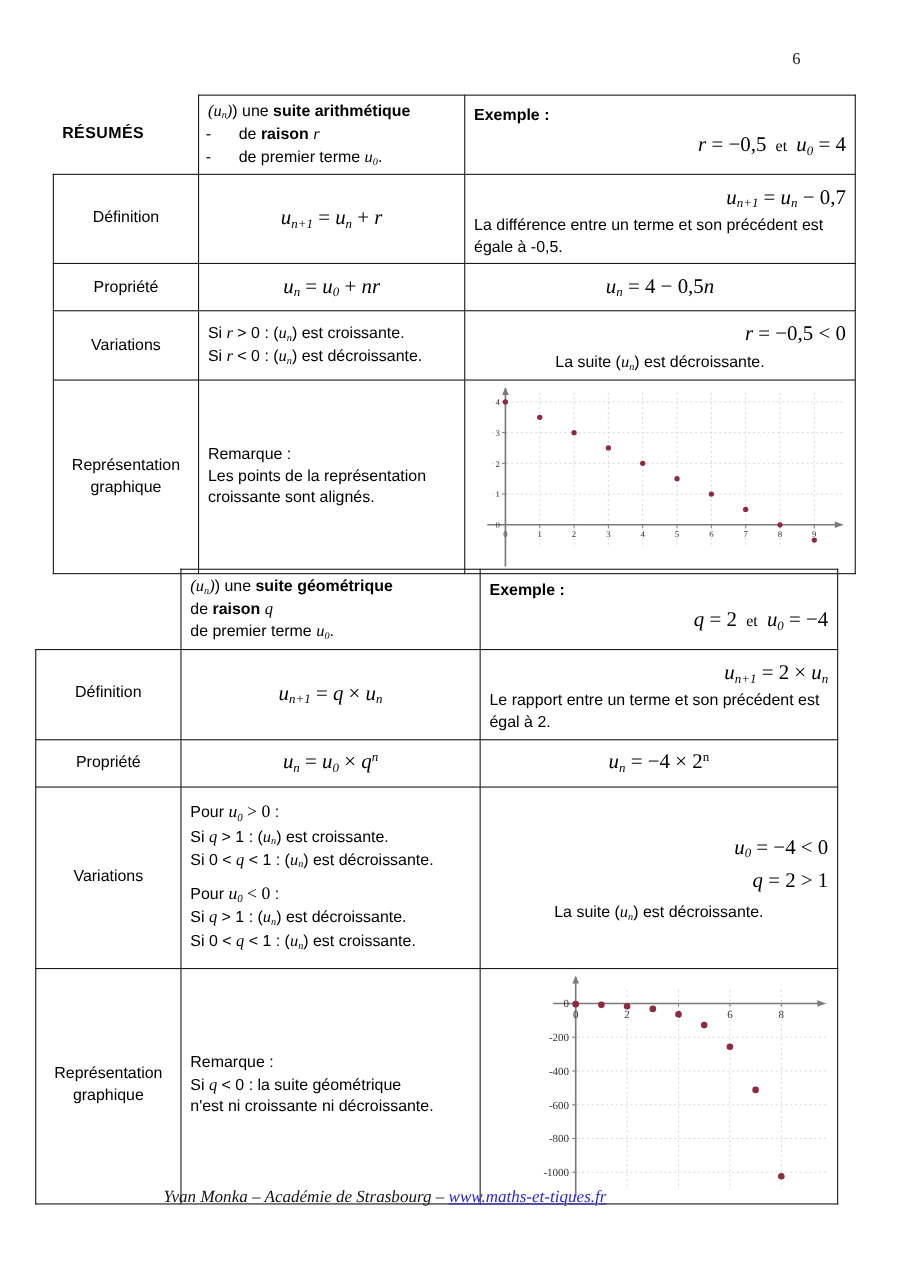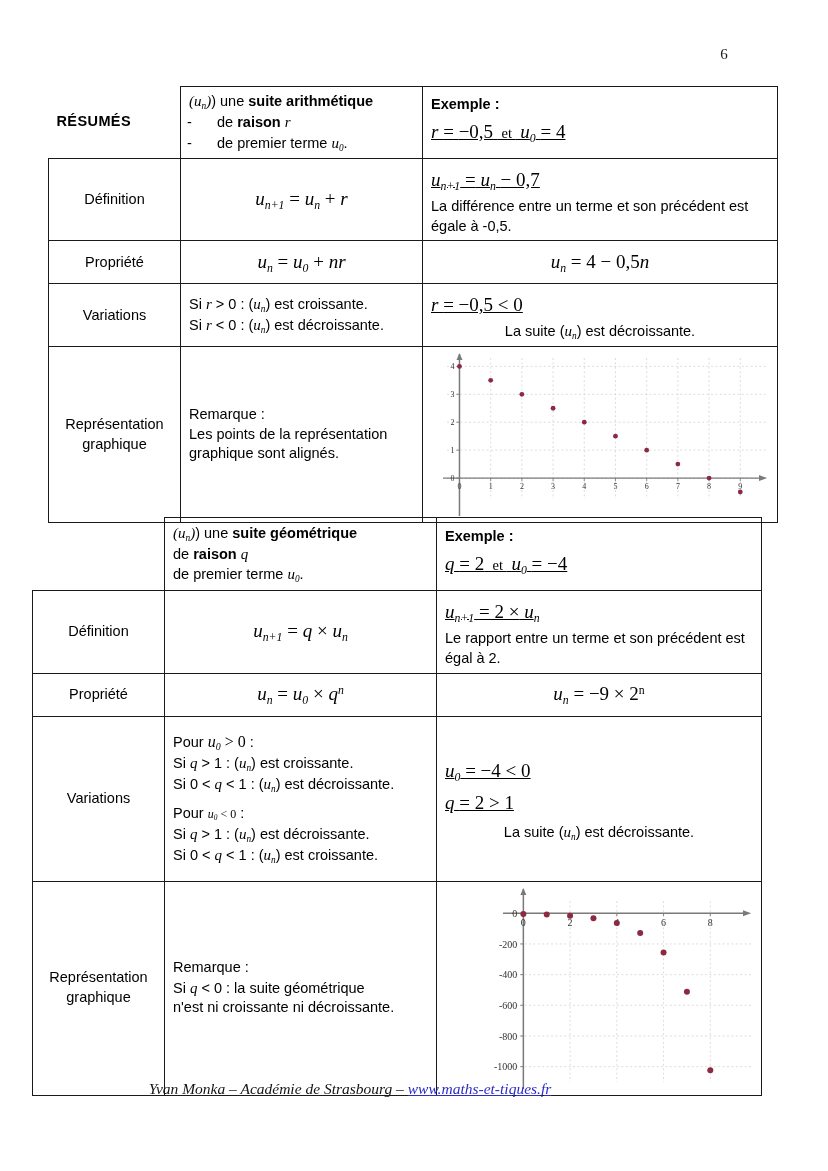--- a/index.html
+++ b/index.html
@@ -89,23 +89,22 @@
   .mi {
     font-family: "Liberation Serif", serif;
     font-style: italic;
     font-size: 15px;
   }
   .mi sub {
     font-size: 0.62em;
     vertical-align: -0.28em;
   }
   .formula-line {
-    text-align: left;
+    text-align: right;
     margin: 4px 0 3px 0;
-    text-decoration: underline;
   }
   .bullet-row {
     display: block;
     padding-left: 26px;
     text-indent: -14px;
   }
   .dash { display:inline-block; width:16px; }
   .txt { font-size: 14.5px; }
   b.st { font-weight: bold; }
   .blk { display:block; }
@@ -202,21 +201,21 @@
       </tr>
 
       <tr>
         <td class="ctr" style="height:167px;">
           <span class="blk">Représentation</span>
           <span class="blk">graphique</span>
         </td>
         <td class="lft">
           <span class="blk txt">Remarque :</span>
           <span class="blk txt">Les points de la représentation</span>
-          <span class="blk txt">graphique sont alignés.</span>
+          <span class="blk txt">croissante sont alignés.</span>
         </td>
         <td class="graph-cell">
           <div class="graph-wrap">
             <svg class="graph" id="chart-arith" width="338" height="165" viewBox="0 0 338 165">
                 <line x1="28.48" y1="6" x2="28.48" y2="147" stroke="#cfcfcf" stroke-width="0.7" stroke-dasharray="2,2.4"></line>
                 <line x1="59.67999999999999" y1="6" x2="59.67999999999999" y2="147" stroke="#cfcfcf" stroke-width="0.7" stroke-dasharray="2,2.4"></line>
                 <line x1="90.88" y1="6" x2="90.88" y2="147" stroke="#cfcfcf" stroke-width="0.7" stroke-dasharray="2,2.4"></line>
                 <line x1="122.07999999999998" y1="6" x2="122.07999999999998" y2="147" stroke="#cfcfcf" stroke-width="0.7" stroke-dasharray="2,2.4"></line>
                 <line x1="153.28000000000003" y1="6" x2="153.28000000000003" y2="147" stroke="#cfcfcf" stroke-width="0.7" stroke-dasharray="2,2.4"></line>
                 <line x1="184.48000000000002" y1="6" x2="184.48000000000002" y2="147" stroke="#cfcfcf" stroke-width="0.7" stroke-dasharray="2,2.4"></line>
@@ -317,32 +316,32 @@
           <span class="blk txt">Le rapport entre un terme et son précédent est égal à 2.</span>
         </td>
       </tr>
 
       <tr>
         <td class="ctr" style="height:34px;">Propriété</td>
         <td class="ctr">
           <span class="math">u<sub>n</sub> <span class="op">=</span> u<sub>0</sub> <span class="op">×</span> q<sup>n</sup></span>
         </td>
         <td class="ctr">
-          <span class="math">u<sub>n</sub> <span class="op">= −9 × 2</span><sup style="font-style:normal;">n</sup></span>
+          <span class="math">u<sub>n</sub> <span class="op">= −4 × 2</span><sup style="font-style:normal;">n</sup></span>
         </td>
       </tr>
 
       <tr>
         <td class="ctr" style="height:156px;">Variations</td>
         <td class="lft">
           <span class="blk txt"><span>Pour </span><span class="math" style="font-size:16px;">u<sub>0</sub> <span class="op">&gt; 0</span></span> :</span>
           <span class="blk txt">Si <span class="mi">q</span> &gt; 1 : (<span class="mi">u<sub>n</sub></span>) est croissante.</span>
           <span class="blk txt">Si 0 &lt; <span class="mi">q</span> &lt; 1 : (<span class="mi">u<sub>n</sub></span>) est décroissante.</span>
           <span class="spacer-line"></span>
-          <span class="blk txt"><span>Pour </span><span class="math" style="font-size:12px;">u<sub>0</sub> <span class="op">&lt; 0</span></span> :</span>
+          <span class="blk txt"><span>Pour </span><span class="math" style="font-size:16px;">u<sub>0</sub> <span class="op">&lt; 0</span></span> :</span>
           <span class="blk txt">Si <span class="mi">q</span> &gt; 1 : (<span class="mi">u<sub>n</sub></span>) est décroissante.</span>
           <span class="blk txt">Si 0 &lt; <span class="mi">q</span> &lt; 1 : (<span class="mi">u<sub>n</sub></span>) est croissante.</span>
         </td>
         <td class="ctr">
           <span class="blk formula-line math">u<sub>0</sub> <span class="op">= −4 &lt; 0</span></span>
           <span class="blk formula-line math">q <span class="op">= 2 &gt; 1</span></span>
           <span class="blk txt" style="margin-top:6px;">La suite (<span class="mi">u<sub>n</sub></span>) est décroissante.</span>
         </td>
       </tr>
 

